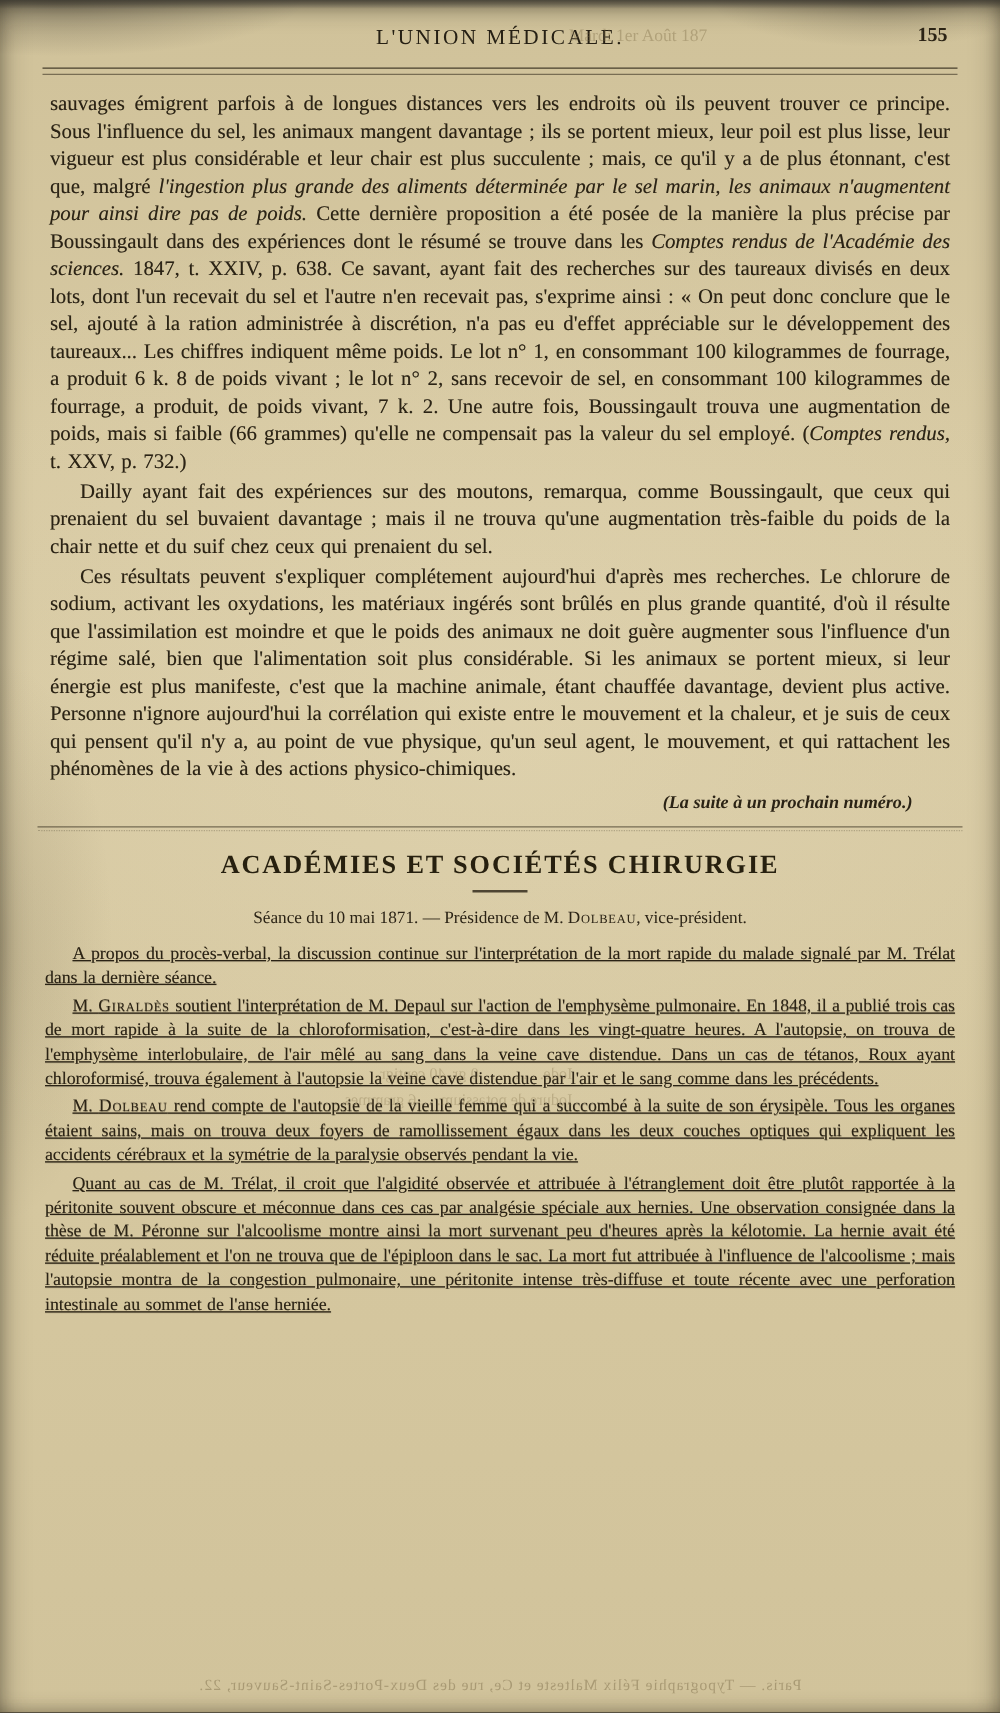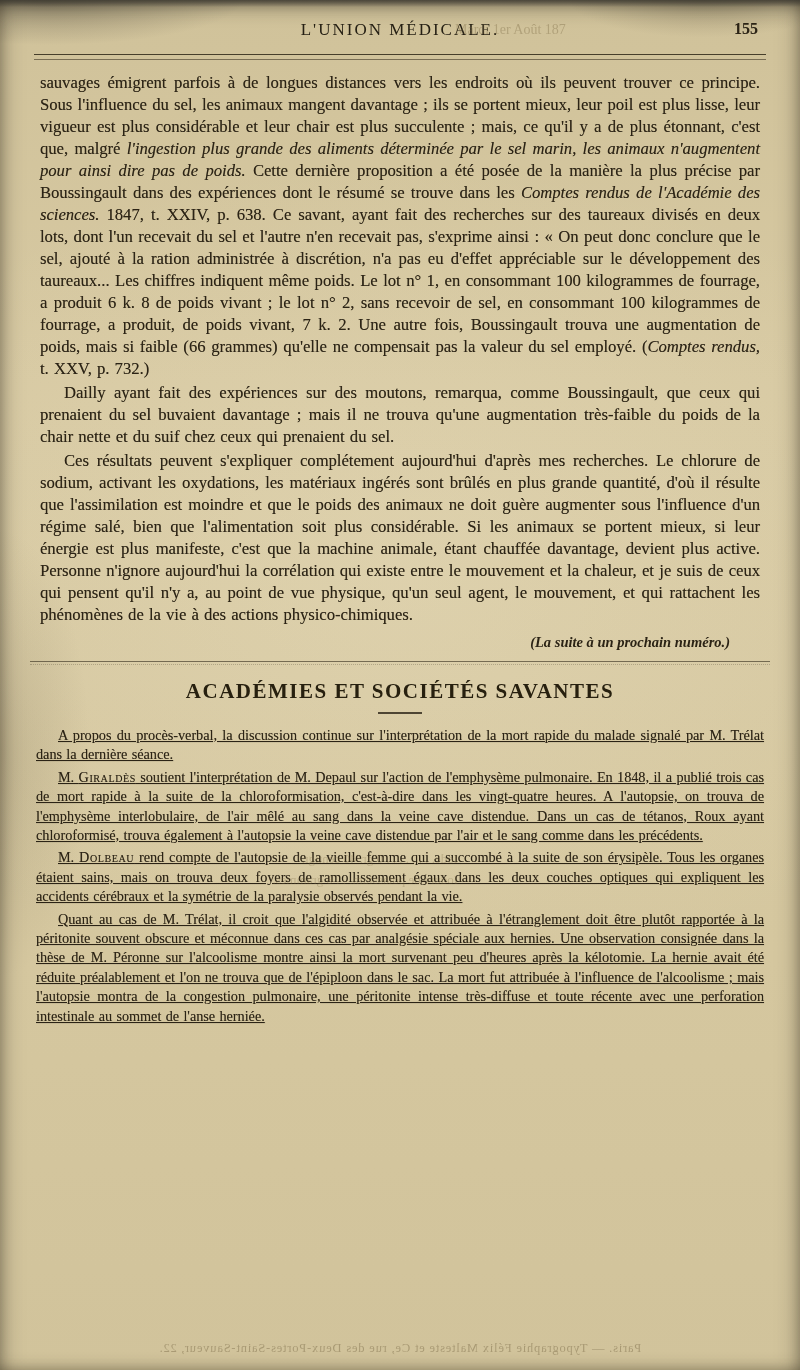--- a/index.html
+++ b/index.html
@@ -81,22 +81,23 @@
   <div class="article">
     <p><span>sauvages émigrent parfois à de longues distances vers les endroits où ils peuvent trouver ce principe. Sous l'influence du sel, les animaux mangent davantage ; ils se portent mieux, leur poil est plus lisse, leur vigueur est plus considérable et leur chair est plus succulente ; mais, ce qu'il y a de plus étonnant, c'est que, malgré </span><span class="it">l'ingestion plus grande des aliments déterminée par le sel marin, les animaux n'augmentent pour ainsi dire pas de poids.</span><span> Cette dernière proposition a été posée de la manière la plus précise par Boussingault dans des expériences dont le résumé se trouve dans les </span><span class="it">Comptes rendus de l'Académie des sciences.</span><span> 1847, t. XXIV, p. 638. Ce savant, ayant fait des recherches sur des taureaux divisés en deux lots, dont l'un recevait du sel et l'autre n'en recevait pas, s'exprime ainsi : « On peut donc conclure que le sel, ajouté à la ration administrée à discrétion, n'a pas eu d'effet appréciable sur le développement des taureaux... Les chiffres indiquent même poids. Le lot n° 1, en consommant 100 kilogrammes de fourrage, a produit 6 k. 8 de poids vivant ; le lot n° 2, sans recevoir de sel, en consommant 100 kilogrammes de fourrage, a produit, de poids vivant, 7 k. 2. Une autre fois, Boussingault trouva une augmentation de poids, mais si faible (66 grammes) qu'elle ne compensait pas la valeur du sel employé. (</span><span class="it">Comptes rendus,</span><span> t. XXV, p. 732.)</span></p>
     <p class="indent"><span>Dailly ayant fait des expériences sur des moutons, remarqua, comme Boussingault, que ceux qui prenaient du sel buvaient davantage ; mais il ne trouva qu'une augmentation très-faible du poids de la chair nette et du suif chez ceux qui prenaient du sel.</span></p>
     <p class="indent"><span>Ces résultats peuvent s'expliquer complétement aujourd'hui d'après mes recherches. Le chlorure de sodium, activant les oxydations, les matériaux ingérés sont brûlés en plus grande quantité, d'où il résulte que l'assimilation est moindre et que le poids des animaux ne doit guère augmenter sous l'influence d'un régime salé, bien que l'alimentation soit plus considérable. Si les animaux se portent mieux, si leur énergie est plus manifeste, c'est que la machine animale, étant chauffée davantage, devient plus active. Personne n'ignore aujourd'hui la corrélation qui existe entre le mouvement et la chaleur, et je suis de ceux qui pensent qu'il n'y a, au point de vue physique, qu'un seul agent, le mouvement, et qui rattachent les phénomènes de la vie à des actions physico-chimiques.</span></p>
   </div>
   <div class="continuation">(La suite à un prochain numéro.)</div>
 
   <div class="section-divider"></div>
 
   <div class="societies">
-    <h2 class="section-title">ACADÉMIES ET SOCIÉTÉS SAVANTES</h2>
+    <h2 class="section-title">ACADÉMIES ET SOCIÉTÉS CHIRURGIE</h2>
     <div class="title-rule"></div>
+    <p class="seance"><span>Séance du 10 mai 1871. — Présidence de M. </span><span class="sc">Dolbeau</span><span>, vice-président.</span></p>
 
     <p class="body-p"><span>A propos du procès-verbal, la discussion continue sur l'interprétation de la mort rapide du malade signalé par M. Trélat dans la dernière séance.</span></p>
     <p class="body-p"><span>M. </span><span class="sc">Giraldès</span><span> soutient l'interprétation de M. Depaul sur l'action de l'emphysème pulmonaire. En 1848, il a publié trois cas de mort rapide à la suite de la chloroformisation, c'est-à-dire dans les vingt-quatre heures. A l'autopsie, on trouva de l'emphysème interlobulaire, de l'air mêlé au sang dans la veine cave distendue. Dans un cas de tétanos, Roux ayant chloroformisé, trouva également à l'autopsie la veine cave distendue par l'air et le sang comme dans les précédents.</span></p>
     <p class="body-p"><span>M. </span><span class="sc">Dolbeau</span><span> rend compte de l'autopsie de la vieille femme qui a succombé à la suite de son érysipèle. Tous les organes étaient sains, mais on trouva deux foyers de ramollissement égaux dans les deux couches optiques qui expliquent les accidents cérébraux et la symétrie de la paralysie observés pendant la vie.</span></p>
     <p class="body-p"><span>Quant au cas de M. Trélat, il croit que l'algidité observée et attribuée à l'étranglement doit être plutôt rapportée à la péritonite souvent obscure et méconnue dans ces cas par analgésie spéciale aux hernies. Une observation consignée dans la thèse de M. Péronne sur l'alcoolisme montre ainsi la mort survenant peu d'heures après la kélotomie. La hernie avait été réduite préalablement et l'on ne trouva que de l'épiploon dans le sac. La mort fut attribuée à l'influence de l'alcoolisme ; mais l'autopsie montra de la congestion pulmonaire, une péritonite intense très-diffuse et toute récente avec une perforation intestinale au sommet de l'anse herniée.</span></p>
   </div>
 
   <div class="bleed-formulary">
     <div>Iode. . . . . . . . 0 gr. 40 centigr.</div>
     <div>Iodure de potassium. . . 6 grammes.</div>

